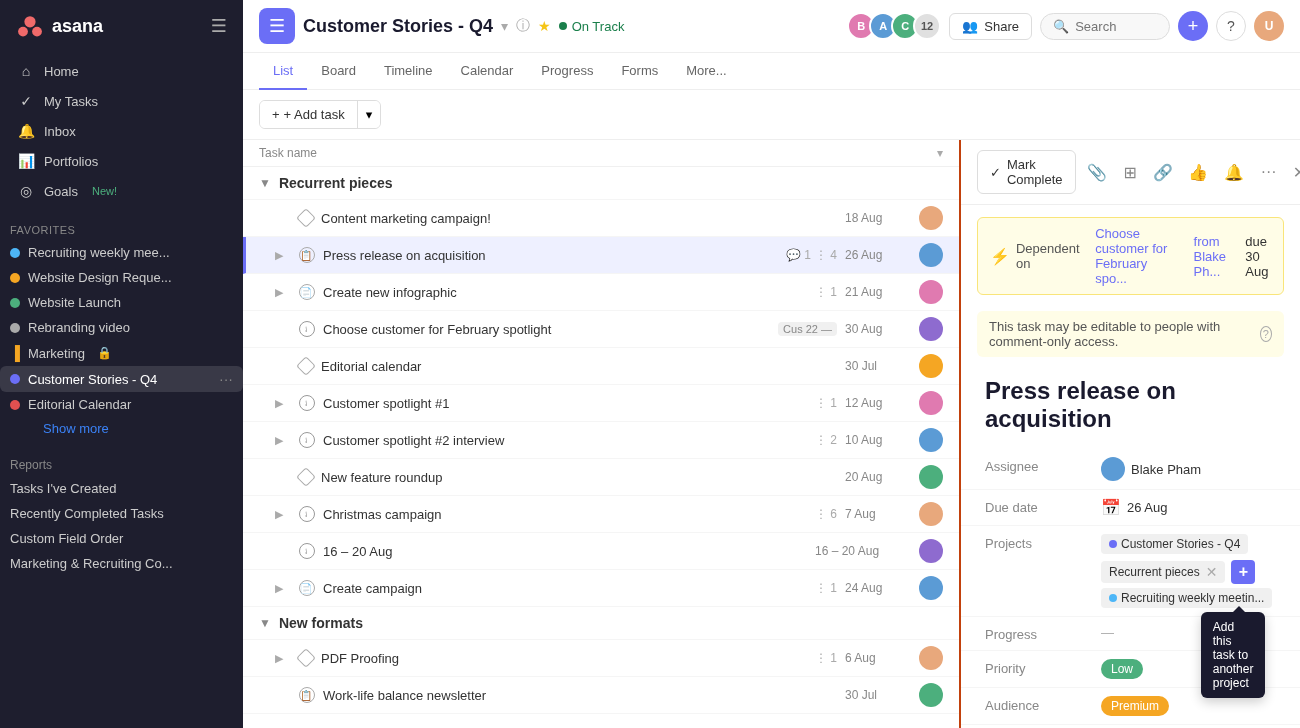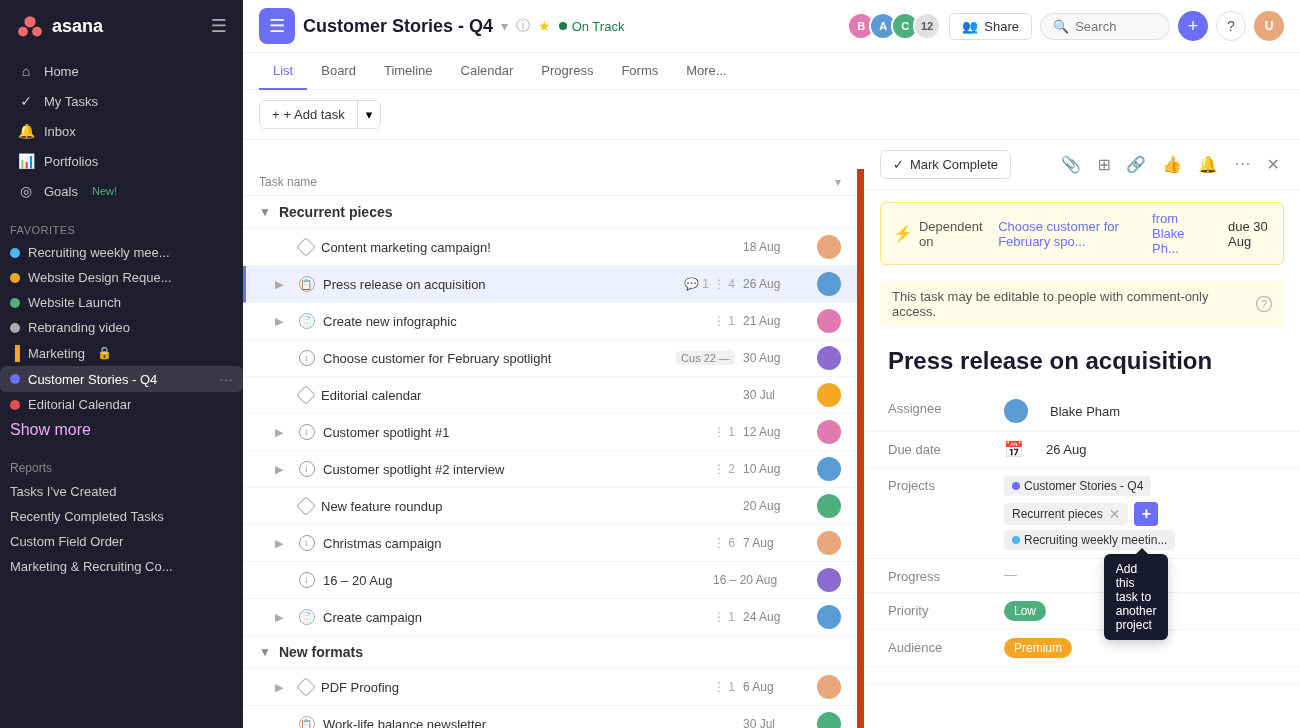--- a/index.html
+++ b/index.html
@@ -12,21 +12,21 @@
     .logo-icon { width: 28px; height: 28px; }
     .logo-text { color: #fff; font-size: 18px; font-weight: 600; }
     .sidebar-toggle { color: #aaa; cursor: pointer; font-size: 18px; }
     .sidebar-nav { padding: 4px 8px; }
     .nav-item { display: flex; align-items: center; gap: 10px; padding: 7px 10px; border-radius: 6px; cursor: pointer; color: #ccc; font-size: 13px; }
     .nav-item .nav-icon { width: 16px; text-align: center; font-size: 14px; }
     .nav-section-label { font-size: 11px; color: #888; padding: 14px 10px 4px; text-transform: uppercase; letter-spacing: 0.5px; }
     .favorites-item { display: flex; align-items: center; gap: 8px; padding: 5px 10px; cursor: pointer; border-radius: 6px; color: #ccc; font-size: 13px; }
     .dot { width: 10px; height: 10px; border-radius: 50%; flex-shrink: 0; }
     .favorites-item.active { background: rgba(255,255,255,0.12); color: #fff; }
-    .show-more-btn { color: #f0abfc; font-size: 16px; padding: 4px 10px; cursor: pointer; }
+    .show-more-btn { color: #3b82f6; font-size: 13px; padding: 4px 10px; cursor: pointer; margin-left: 33px; }
     .reports-section { padding: 8px 10px; }
     .reports-title { font-size: 12px; color: #888; padding: 10px 0 4px; }
     .reports-item { font-size: 13px; color: #ccc; padding: 5px 0; cursor: pointer; }
     .recently-completed { font-size: 13px; color: #ccc; padding: 5px 0; cursor: pointer; font-weight: 500; }
 
     
     .main-content { flex: 1; display: flex; flex-direction: column; overflow: hidden; }
     .project-icon { width: 36px; height: 36px; background: #6b6ef6; border-radius: 8px; display: flex; align-items: center; justify-content: center; color: #fff; font-size: 18px; flex-shrink: 0; }
     .project-title-area { display: flex; flex-direction: column; }
     .project-title-row { display: flex; align-items: center; gap: 8px; }
@@ -49,21 +49,21 @@
     .search-bar { display: flex; align-items: center; gap: 6px; border: 1px solid #ddd; border-radius: 20px; padding: 5px 12px; background: #f8f8f8; cursor: text; width: 130px; }
     .search-bar input { border: none; background: transparent; outline: none; font-size: 13px; width: 80px; color: #333; }
     .icon-btn { width: 30px; height: 30px; border-radius: 50%; display: flex; align-items: center; justify-content: center; cursor: pointer; border: 1px solid #ddd; color: #555; font-size: 14px; }
     .add-icon-btn { width: 30px; height: 30px; border-radius: 50%; background: #6b6ef6; color: #fff; display: flex; align-items: center; justify-content: center; cursor: pointer; font-size: 18px; }
     .user-avatar { width: 30px; height: 30px; border-radius: 50%; background: #e8a87c; color: #fff; display: flex; align-items: center; justify-content: center; font-size: 12px; font-weight: 600; cursor: pointer; }
 
     
     .split-layout { display: flex; flex: 1; overflow: hidden; }
 
     
-    .task-list-pane { width: 621px; flex-shrink: 0; overflow-y: auto; border-right: 7px solid #c2410c; margin-top: 29px; }
+    .task-list-pane { width: 718px; flex-shrink: 0; overflow-y: auto; border-right: 2px solid #c2410c; }
     .task-table-header { display: flex; align-items: center; padding: 6px 16px; border-bottom: 1px solid #f0f0f0; color: #888; font-size: 12px; }
     .task-name-col { flex: 1; }
     .section-header { display: flex; align-items: center; gap: 8px; padding: 8px 16px; cursor: pointer; background: #fff; border-bottom: 1px solid #f5f5f5; }
     .section-arrow { color: #888; font-size: 12px; }
     .section-title { font-weight: 600; font-size: 14px; color: #333; }
     .task-row { display: flex; align-items: center; padding: 6px 16px 6px 32px; border-bottom: 1px solid #f5f5f5; cursor: pointer; gap: 8px; }
     .task-row.active { background: #eef0ff; border-left: 3px solid #6b6ef6; padding-left: 29px; }
     .task-expand { width: 16px; color: #aaa; font-size: 11px; flex-shrink: 0; }
     .task-check { width: 16px; height: 16px; border-radius: 50%; border: 1.5px solid #aaa; flex-shrink: 0; display: flex; align-items: center; justify-content: center; }
     .task-check.diamond { border-radius: 3px; transform: rotate(45deg); width: 14px; height: 14px; border-color: #aaa; }
@@ -88,21 +88,21 @@
     .dep-from { color: #6b6ef6; cursor: pointer; }
     .dep-due { color: #333; font-weight: 500; }
 
     .editable-notice { background: #fffde7; margin: 4px 16px 12px; padding: 8px 12px; border-radius: 6px; font-size: 13px; color: #555; display: flex; align-items: center; gap: 6px; }
     .notice-icon { color: #aaa; border: 1px solid #aaa; border-radius: 50%; width: 16px; height: 16px; display: flex; align-items: center; justify-content: center; font-size: 11px; }
 
     .task-detail-title { font-size: 24px; font-weight: 700; color: #1a1a2e; padding: 8px 24px 16px; }
 
     .field-row { display: flex; align-items: flex-start; padding: 8px 24px; gap: 16px; border-bottom: 1px solid #f5f5f5; }
     .field-label { width: 100px; font-size: 13px; color: #888; flex-shrink: 0; padding-top: 2px; }
-    .field-value { flex: 1; font-size: 13px; color: #333; display: flex; align-items: center; gap: 22px; flex-wrap: wrap; }
+    .field-value { flex: 1; font-size: 13px; color: #333; display: flex; align-items: center; gap: 6px; flex-wrap: wrap; }
     .assignee-avatar { width: 24px; height: 24px; border-radius: 50%; background: #5b9bd5; flex-shrink: 0; }
     .date-icon { color: #aaa; font-size: 16px; }
 
     .project-tag { display: flex; align-items: center; gap: 4px; background: #f0f0f0; border-radius: 4px; padding: 3px 8px; font-size: 12px; }
     .project-tag-dot { width: 8px; height: 8px; border-radius: 50%; }
     .section-tag { display: flex; align-items: center; gap: 4px; background: #f0f0f0; border-radius: 4px; padding: 3px 8px; font-size: 12px; }
     .tag-close { color: #aaa; cursor: pointer; margin-left: 2px; font-size: 14px; }
     .add-project-btn { width: 24px; height: 24px; border-radius: 4px; background: #6b6ef6; color: #fff; display: flex; align-items: center; justify-content: center; cursor: pointer; font-size: 16px; font-weight: 700; }
 
     .recruiting-tag { display: flex; align-items: center; gap: 4px; background: #f0f0f0; border-radius: 4px; padding: 3px 8px; font-size: 12px; }

